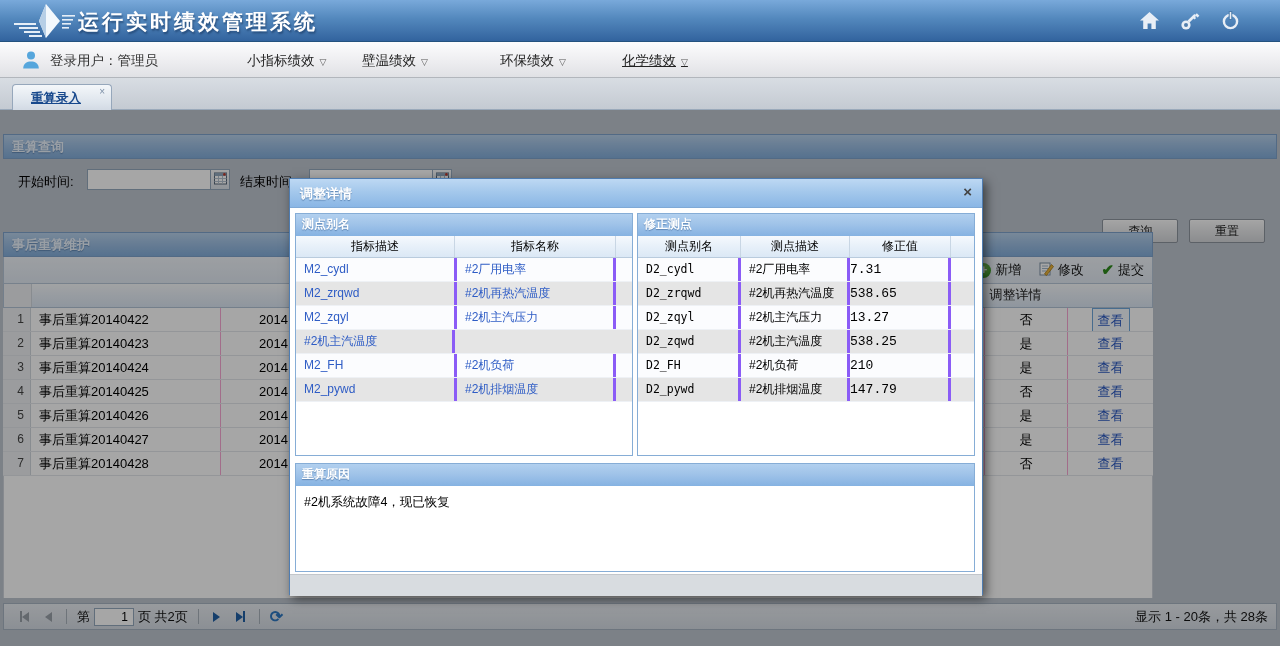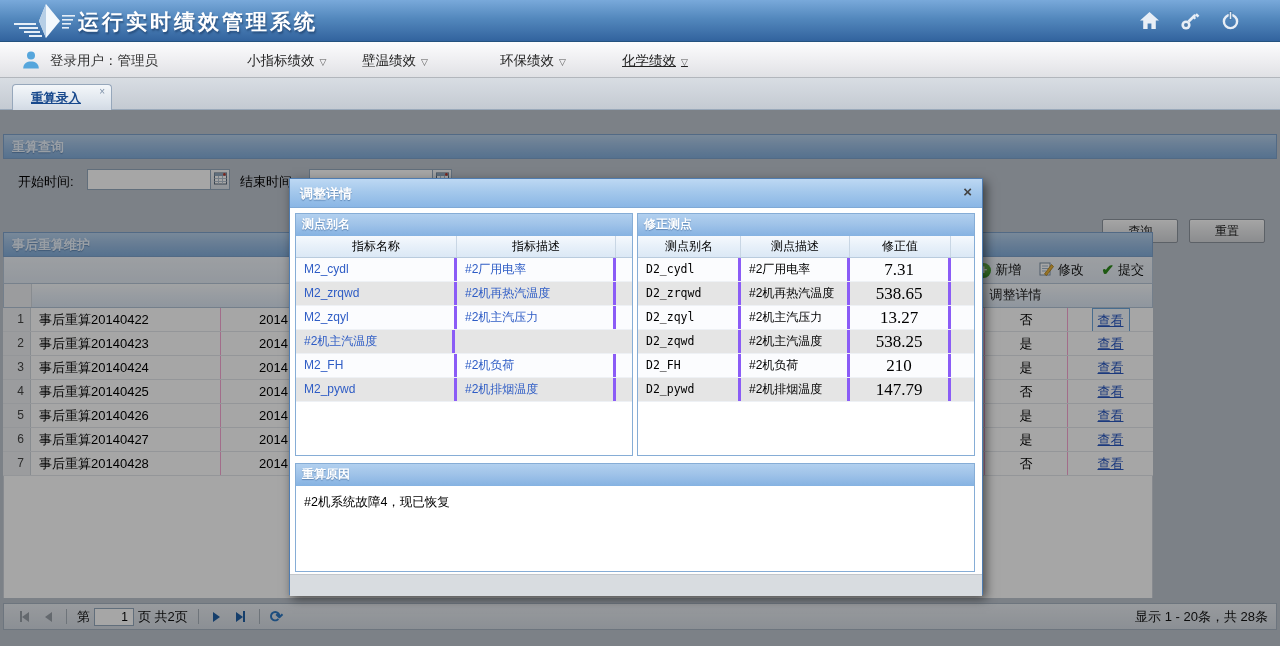--- a/index.html
+++ b/index.html
@@ -71,21 +71,21 @@
     border:1px solid #b2c3d6; border-top:none; }
   .gh { border-right:1px solid #c3d1e0; font-size:13px; color:#222; text-align:center; line-height:22px; overflow:hidden; }
   .grow { display:flex; height:24px; background:#fff; border-bottom:1px solid #e4e7ec; cursor:pointer; }
   .c { overflow:hidden; white-space:nowrap; line-height:23px; font-size:13px; color:#000; border-right:1px solid #f9a8d4; }
   .c0 { width:28px; background:#eef0f3; border-right:1px solid #d2d7dd; color:#444; text-align:right; padding-right:6px; font-size:12px; }
   .c1 { width:190px; padding-left:8px; }
   .c2 { width:764px; padding-left:38px; }
   .c3 { width:83px; text-align:center; }
   .c4 { flex:1; text-align:center; border-right:none; }
   .gh.c0,.gh.c1,.gh.c2,.gh.c3 { padding:0; text-align:center; }
-  .view-link { color:#2a58c0; text-decoration:underline; cursor:pointer; font-size:13px; }
+  .view-link { color:#2a58c0; cursor:pointer; font-size:13px; }
   .focus-box { display:inline-block; border:1px solid #6ea7da; padding:0 5px; background:#f4f9fe; }
   .grid-empty { height:122px; background:#fff; border-left:1px solid #cfd5dc; border-right:1px solid #cfd5dc; }
 
   
   .paging-bar { position:absolute; left:3px; top:493px; width:1274px; height:27px;
     background:linear-gradient(#eaeef3 0%, #d6dce4 100%); border:1px solid #a8b4c2;
     display:flex; align-items:center; padding:0 8px; }
   .pg-btn { width:18px; height:16px; background:none; border:none; cursor:pointer;
     display:inline-flex; align-items:center; justify-content:center; margin:0 3px; }
   .tri-l { width:0; height:0; border-right:7px solid #2160a5; border-top:5px solid transparent; border-bottom:5px solid transparent; }
@@ -128,21 +128,21 @@
   .mrow { display:flex; height:24px; border-bottom:1px solid #eef1f5; cursor:pointer; background:#e5e5e5; }
   .mrow:nth-child(odd) { background:#fbfcfe; }
   .mc { overflow:hidden; white-space:nowrap; line-height:23px; font-size:12px; border-right:3px solid #8b5cf6; }
   
   .lc0 { width:161px; padding-left:8px; color:#2e5cc5; }
   .lc1 { width:159px; padding-left:8px; color:#2e5cc5; }
   .lcf { flex:1; border-right:none; }
   
   .rc0 { width:103px; padding-left:8px; color:#000; font-family:"DejaVu Sans Mono",monospace; font-size:11.5px; }
   .rc1 { width:109px; padding-left:8px; color:#000; }
-  .rc2 { width:101px; text-align:center; color:#000; font-family:Liberation Serif, serif; font-size:17px; }
+  .rc2 { width:101px; color:#000; font-family:Liberation Mono, monospace; font-size:13px; }
   .rcf { flex:1; border-right:none; }
   .reason-body { padding:8px 8px; font-size:12.5px; color:#000; }
 </style>
 </head>
 <body>
 
 <div class="top-header">
   <span class="logo">
     <svg width="74" height="38" viewBox="0 0 74 38">
       <polygon points="34,2 48,19 34,36 27,19" fill="#f3f8fc"></polygon>
@@ -358,22 +358,22 @@
 <div class="modal">
   <div class="modal-title">
     <span class="mt-label">调整详情</span>
     <button class="modal-close">×</button>
   </div>
   <div class="modal-content">
 
     <div class="mpanel mp-left">
       <div class="mp-hd">测点别名</div>
       <div class="mthead">
+        <div class="mth" style="width:159px">指标描述</div>
         <div class="mth" style="width:161px">指标名称</div>
-        <div class="mth" style="width:159px">指标描述</div>
         <div class="mth" style="flex:1;border-right:none"></div>
       </div>
       <div class="mrow">
         <div class="mc lc0">M2_cydl</div>
         <div class="mc lc1">#2厂用电率</div>
           <div class="mc lcf"></div>
       </div>
       <div class="mrow">
         <div class="mc lc0">M2_zrqwd</div>
         <div class="mc lc1">#2机再热汽温度</div>

